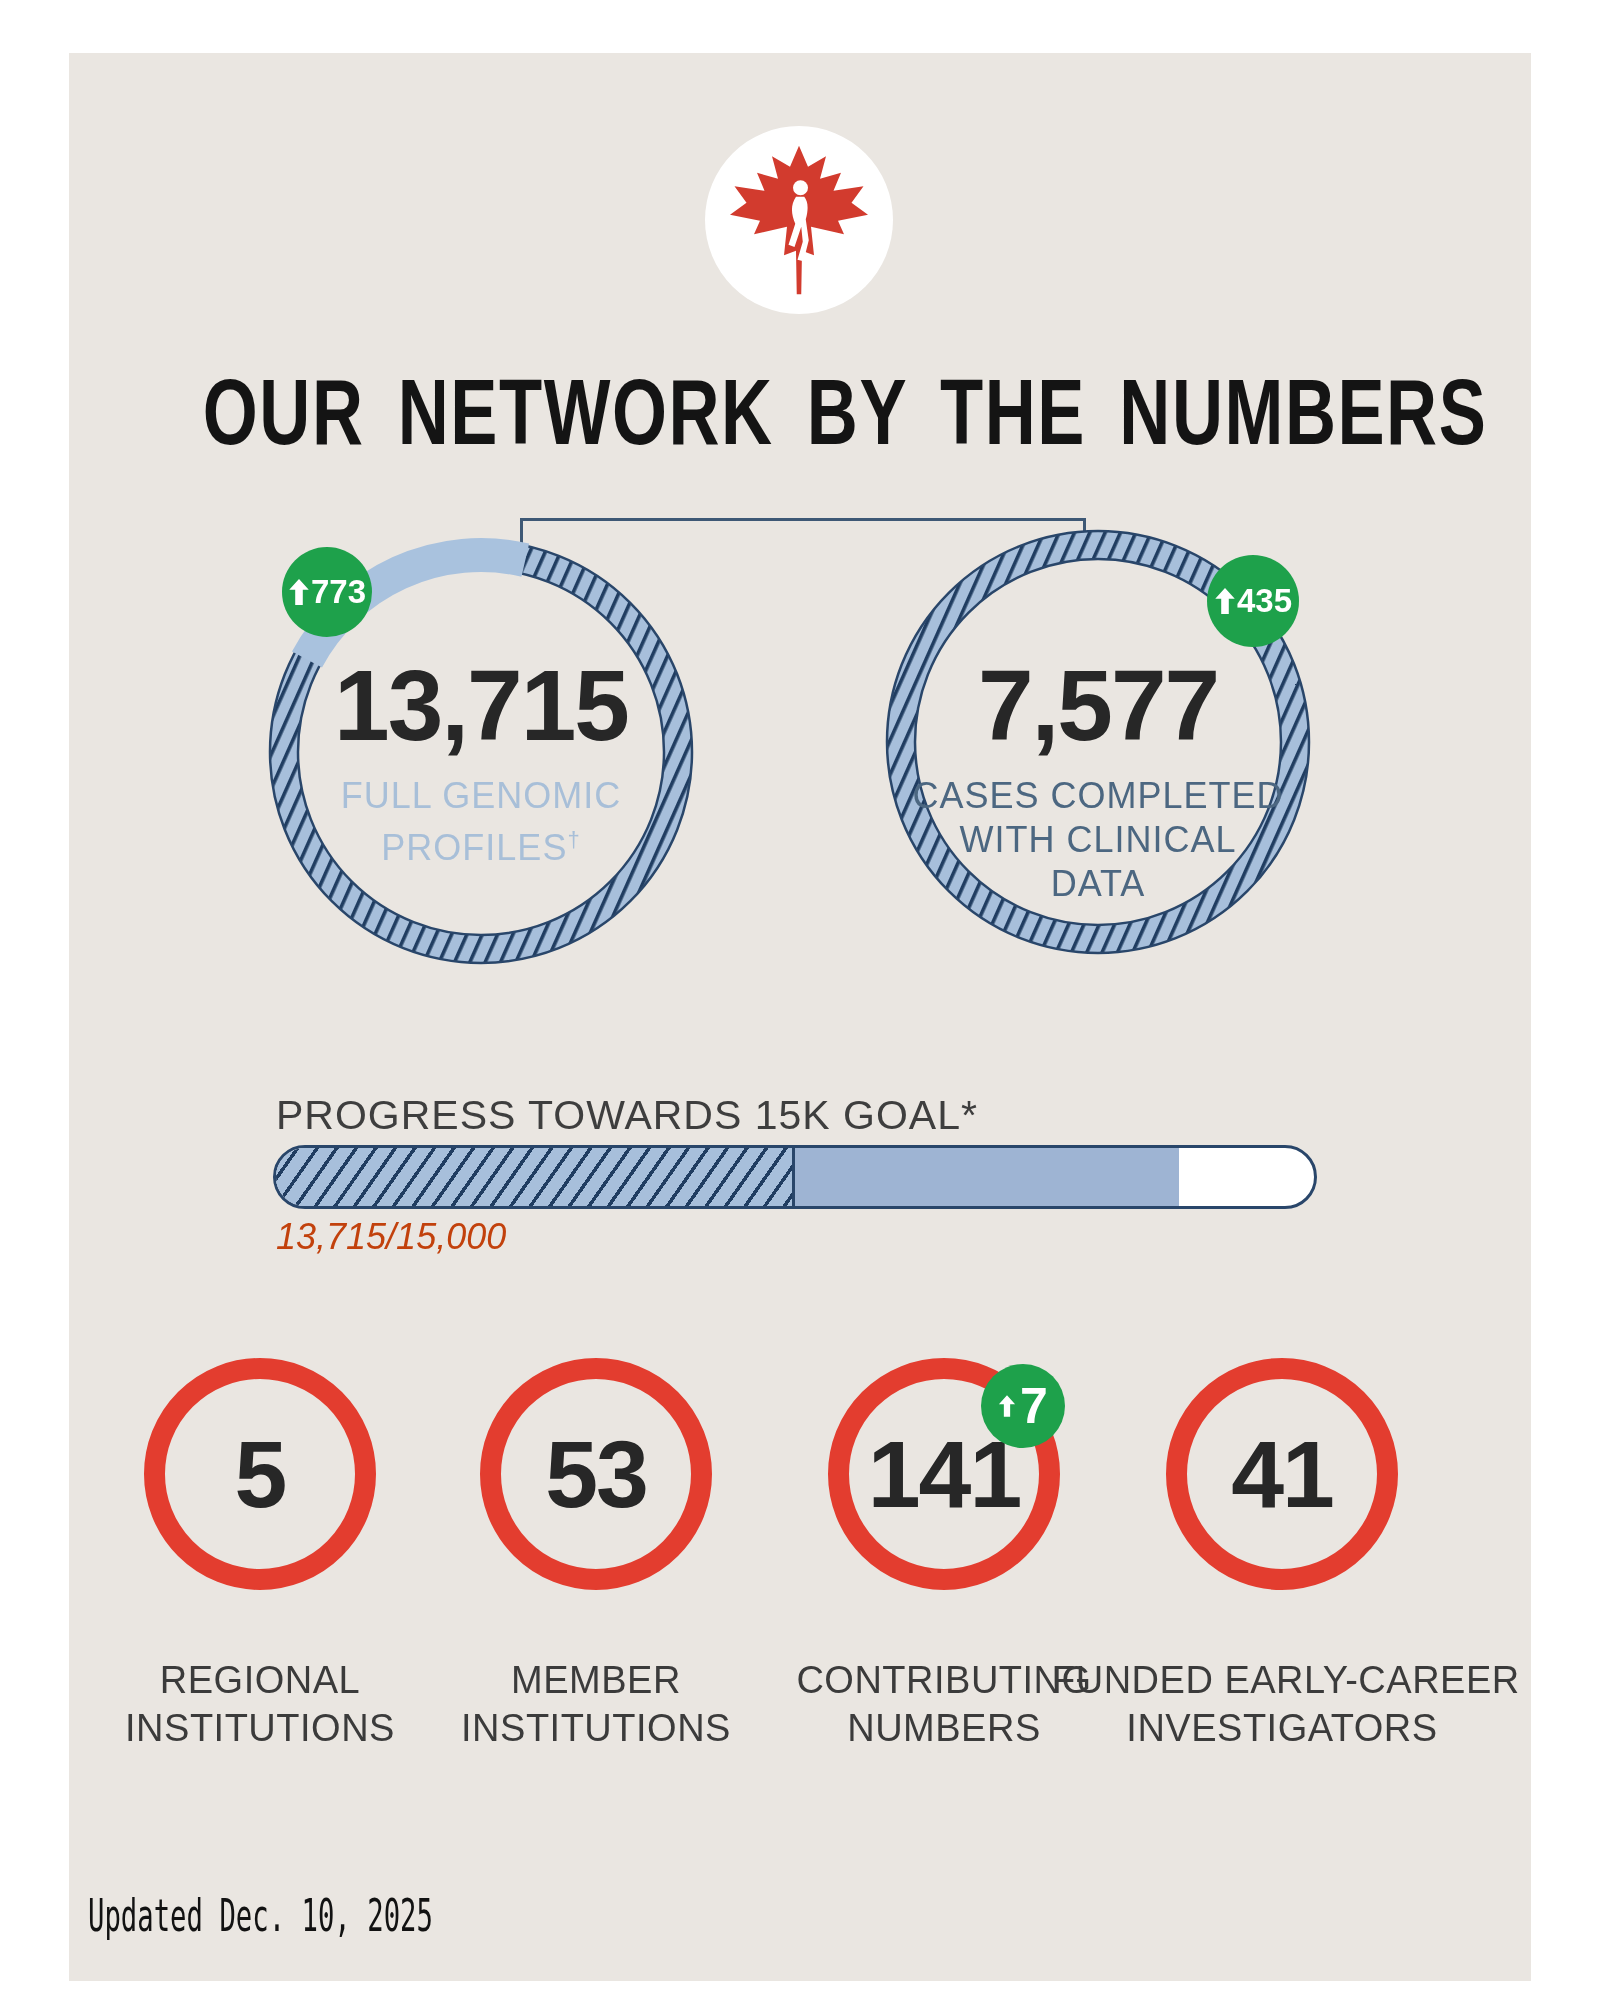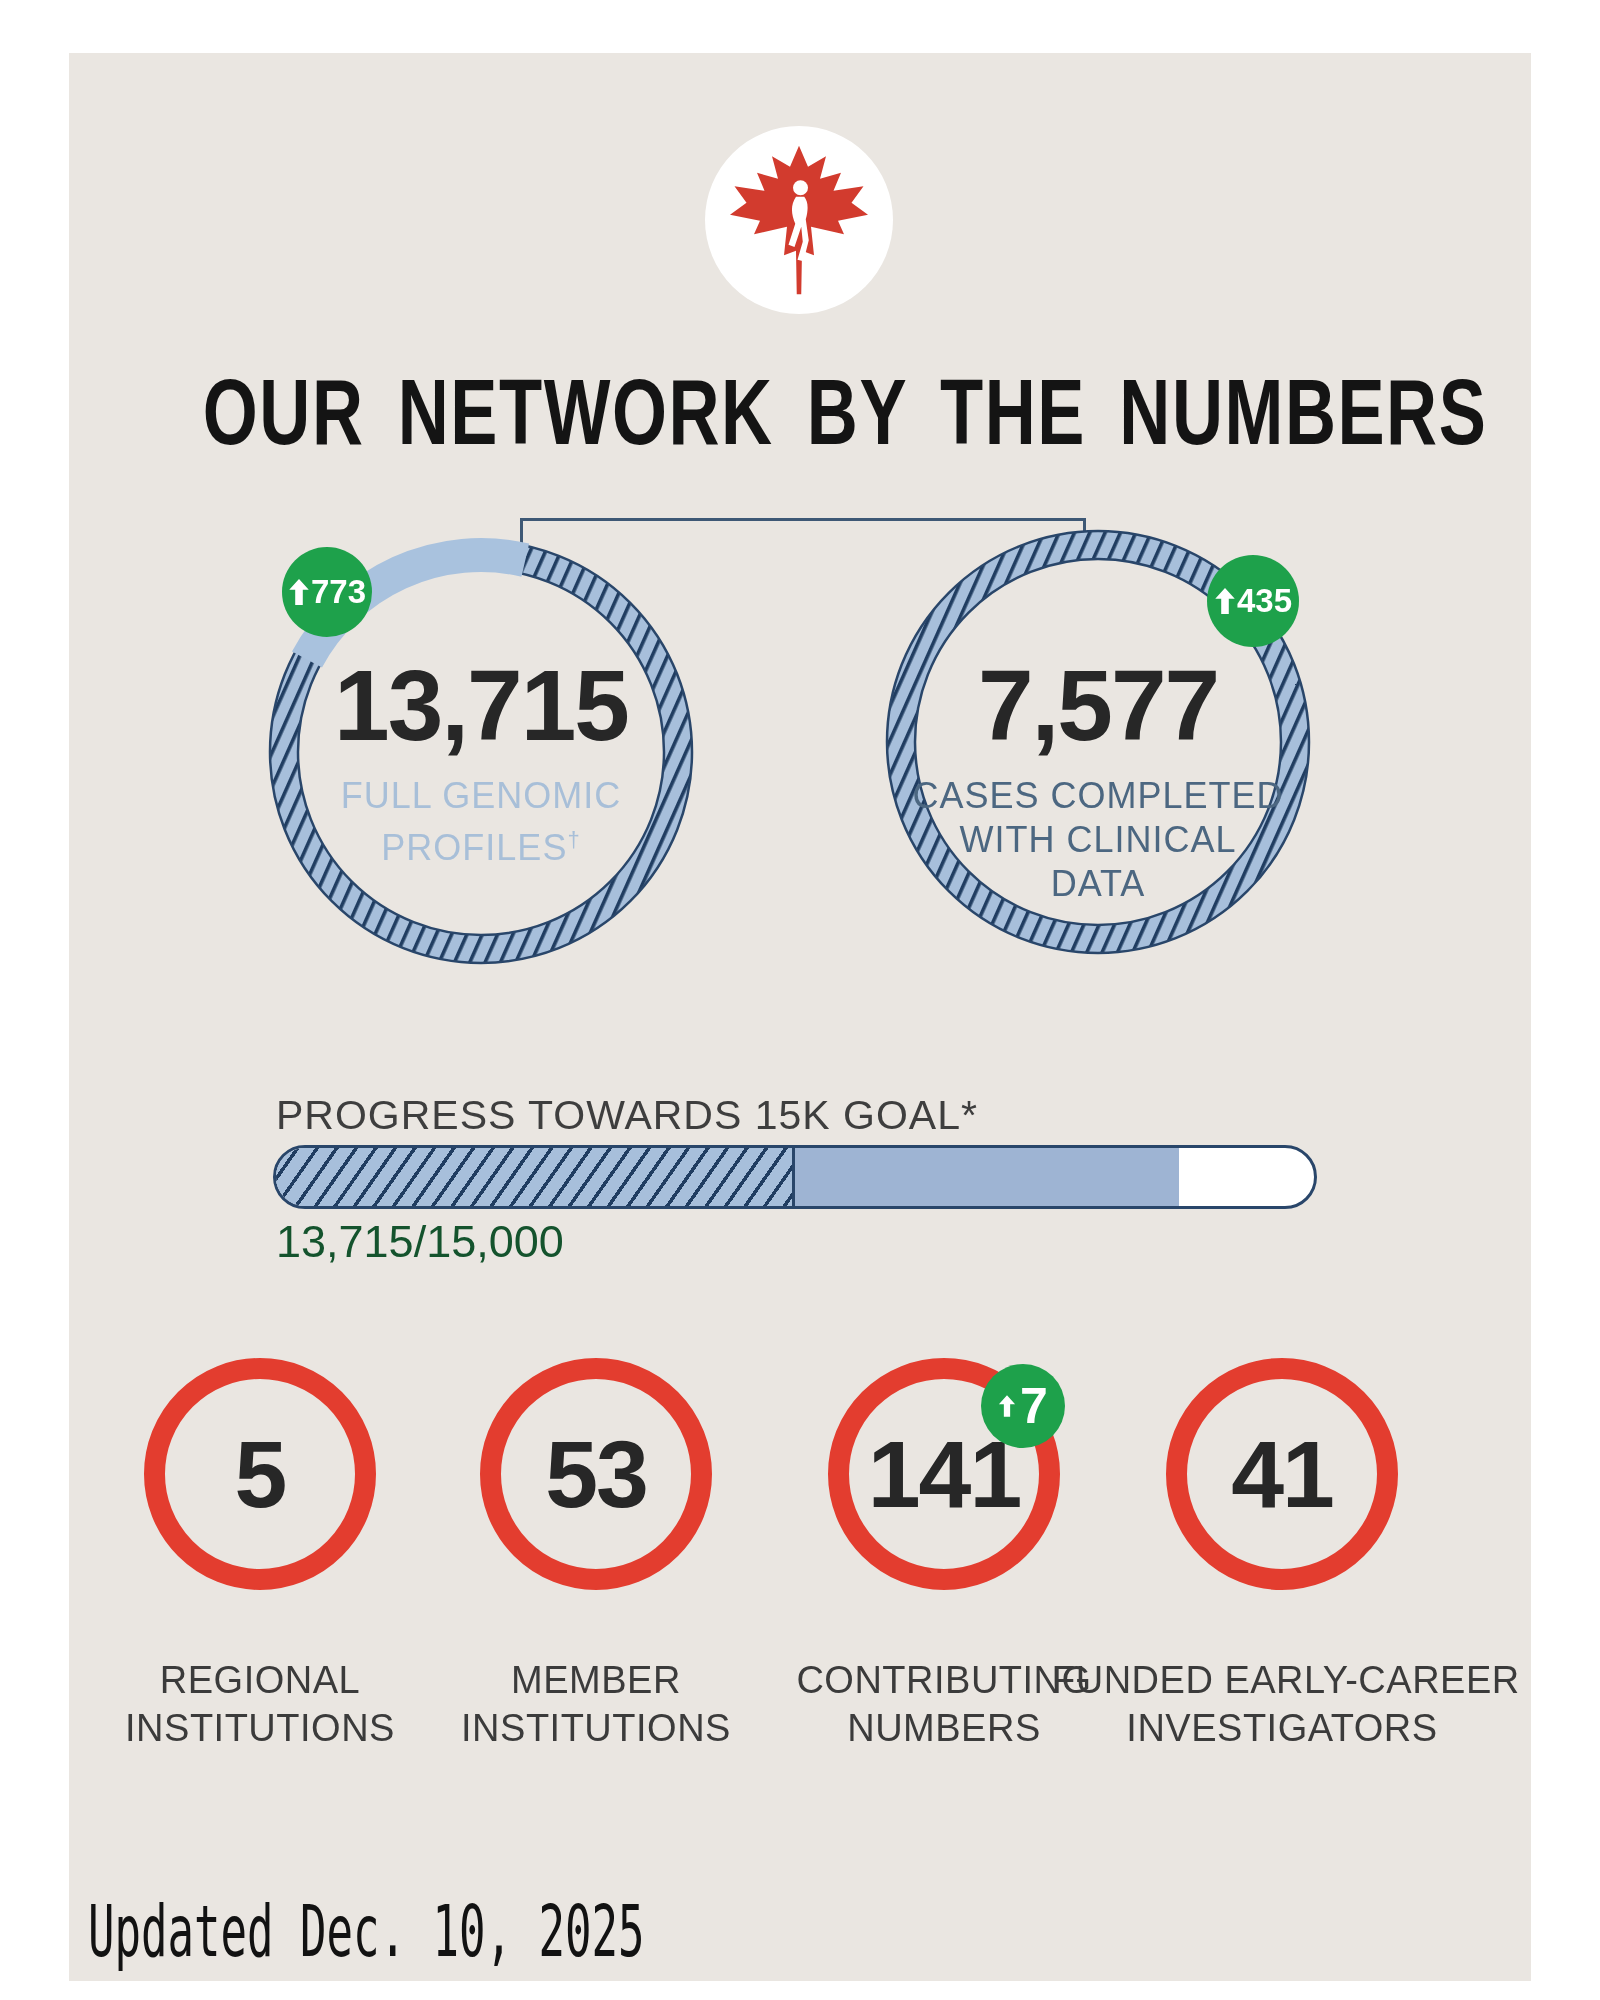--- a/index.html
+++ b/index.html
@@ -40,35 +40,35 @@
   .label1{left:261px;top:774px;color:#A8BFD8;}
   .label2{left:878px;top:774px;color:#4C6781;}
   .ring-label sup{font-size:22px;}
 
   .progress-label{position:absolute;left:276px;top:1092px;font-size:41px;color:#3E3E3E;letter-spacing:1px;}
   .progress-bar{position:absolute;left:273px;top:1145px;width:1044px;height:64px;background:#fff;
                 border:3px solid #29466A;border-radius:34px;overflow:hidden;box-sizing:border-box;}
   .seg-solid{position:absolute;left:0;top:0;bottom:0;background:#9EB4D3;}
   .seg-hatch{position:absolute;left:0;top:0;bottom:0;box-sizing:border-box;border-right:3px solid #29466A;
              background:repeating-linear-gradient(125deg,#203D61 0 3.5px,#A7BFDB 3.5px 16px);}
-  .progress-value{position:absolute;left:276px;top:1216px;font-size:45px;color:#14532d;}
+  .progress-value{position:absolute;left:276px;top:1216px;font-size:36px;color:#c2410c;font-style:italic;}
 
   .rc{position:absolute;top:1358px;width:232px;height:232px;border:21px solid #E33D2F;border-radius:50%;
       box-sizing:border-box;display:flex;align-items:center;justify-content:center;}
   .rc1{left:144px;} .rc2{left:480px;} .rc3{left:828px;} .rc4{left:1166px;}
   .rc-num{font-size:95px;font-weight:bold;color:#272727;letter-spacing:-2px;}
 
   .col-label{position:absolute;top:1632px;text-align:center;font-size:38px;line-height:48px;
              color:#3B3B3B;letter-spacing:0.5px;margin-top:24px;}
   .col-label div{white-space:nowrap;}
   .cl1{left:85px;width:350px;} .cl2{left:421px;width:350px;}
   .cl3{left:769px;width:350px;} .cl4{left:1052px;width:460px;}
 
   .updated{position:absolute;left:88px;top:1890px;font-family:"DejaVu Sans Mono",monospace;
-           font-size:71px;color:#121212;}
+           font-size:44px;color:#121212;}
   .updated .stretch{display:inline-block;transform:scaleX(0.62);transform-origin:left center;white-space:nowrap;}
 </style>
 </head>
 <body>
 
 <div class="canvas">
   <div class="card"></div>
 
   <div class="logo">
     <svg width="150" height="160" viewBox="0 0 200 210">

